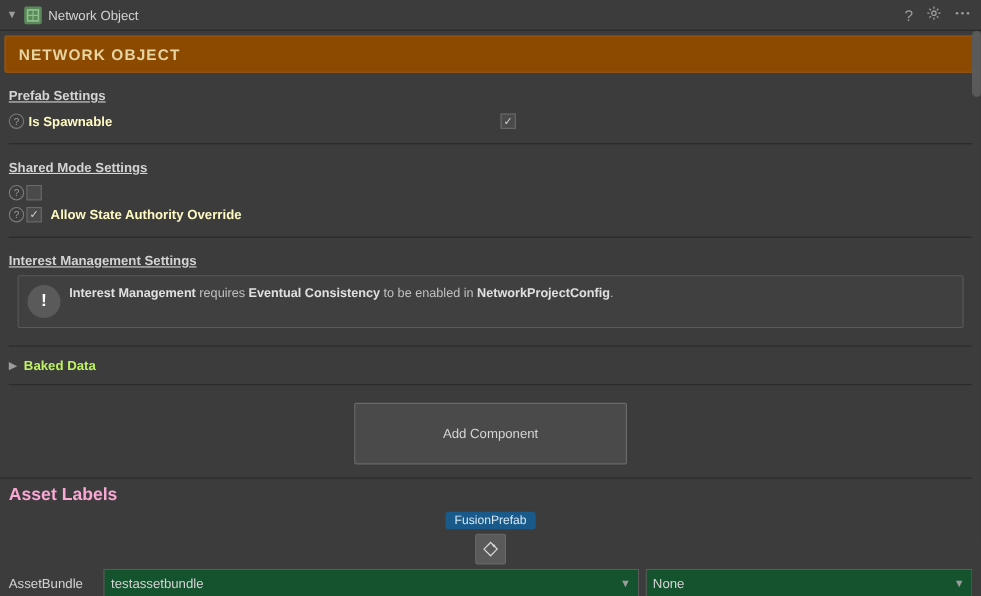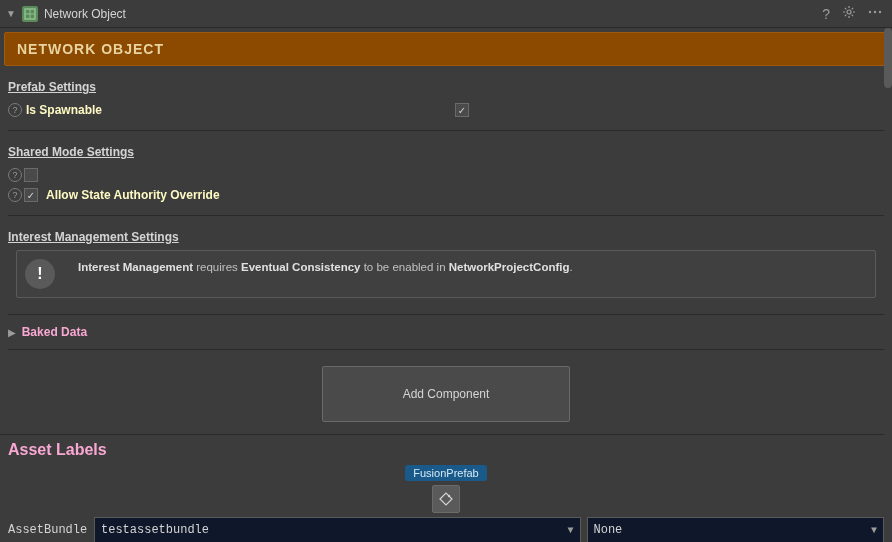--- a/index.html
+++ b/index.html
@@ -168,41 +168,40 @@
       justify-content: center;
       flex-shrink: 0;
       font-size: 16px;
       color: white;
       font-weight: bold;
     }
     .info-text {
       font-size: 11.5px;
       color: #c0c0c0;
       line-height: 1.5;
-      margin-left: 15px;
     }
     .info-text strong {
       color: #e0e0e0;
       font-weight: bold;
     }
 
     
     .collapsible-section {
       display: flex;
       align-items: center;
       padding: 6px 8px;
       cursor: pointer;
       gap: 6px;
     }
     .collapsible-arrow {
       color: #9c9c9c;
       font-size: 10px;
     }
     .collapsible-label {
-      color: #f9a8d4;
+      color: #bef264;
       font-size: 12px;
       font-weight: bold;
     }
 
     
     .add-component-area {
       display: flex;
       justify-content: center;
       padding: 12px 8px;
     }
@@ -234,31 +233,30 @@
       font-size: 11px;
       padding: 2px 8px;
       border-radius: 3px;
       margin-bottom: 4px;
     }
     .asset-bundle-row {
       display: flex;
       align-items: center;
       gap: 6px;
       margin-top: 4px;
-      font-family: Liberation Mono, monospace;
     }
     .asset-bundle-label {
       width: 80px;
       font-size: 12px;
       color: #d4d4d4;
       flex-shrink: 0;
     }
     .dropdown {
       flex: 1;
-      background: #0f172a;
+      background: #14532d;
       border: 1px solid #5a5a5a;
       color: #d4d4d4;
       font-size: 12px;
       padding: 12px 6px;
       display: flex;
       align-items: center;
       justify-content: space-between;
       cursor: pointer;
       height: 20px;
     }

